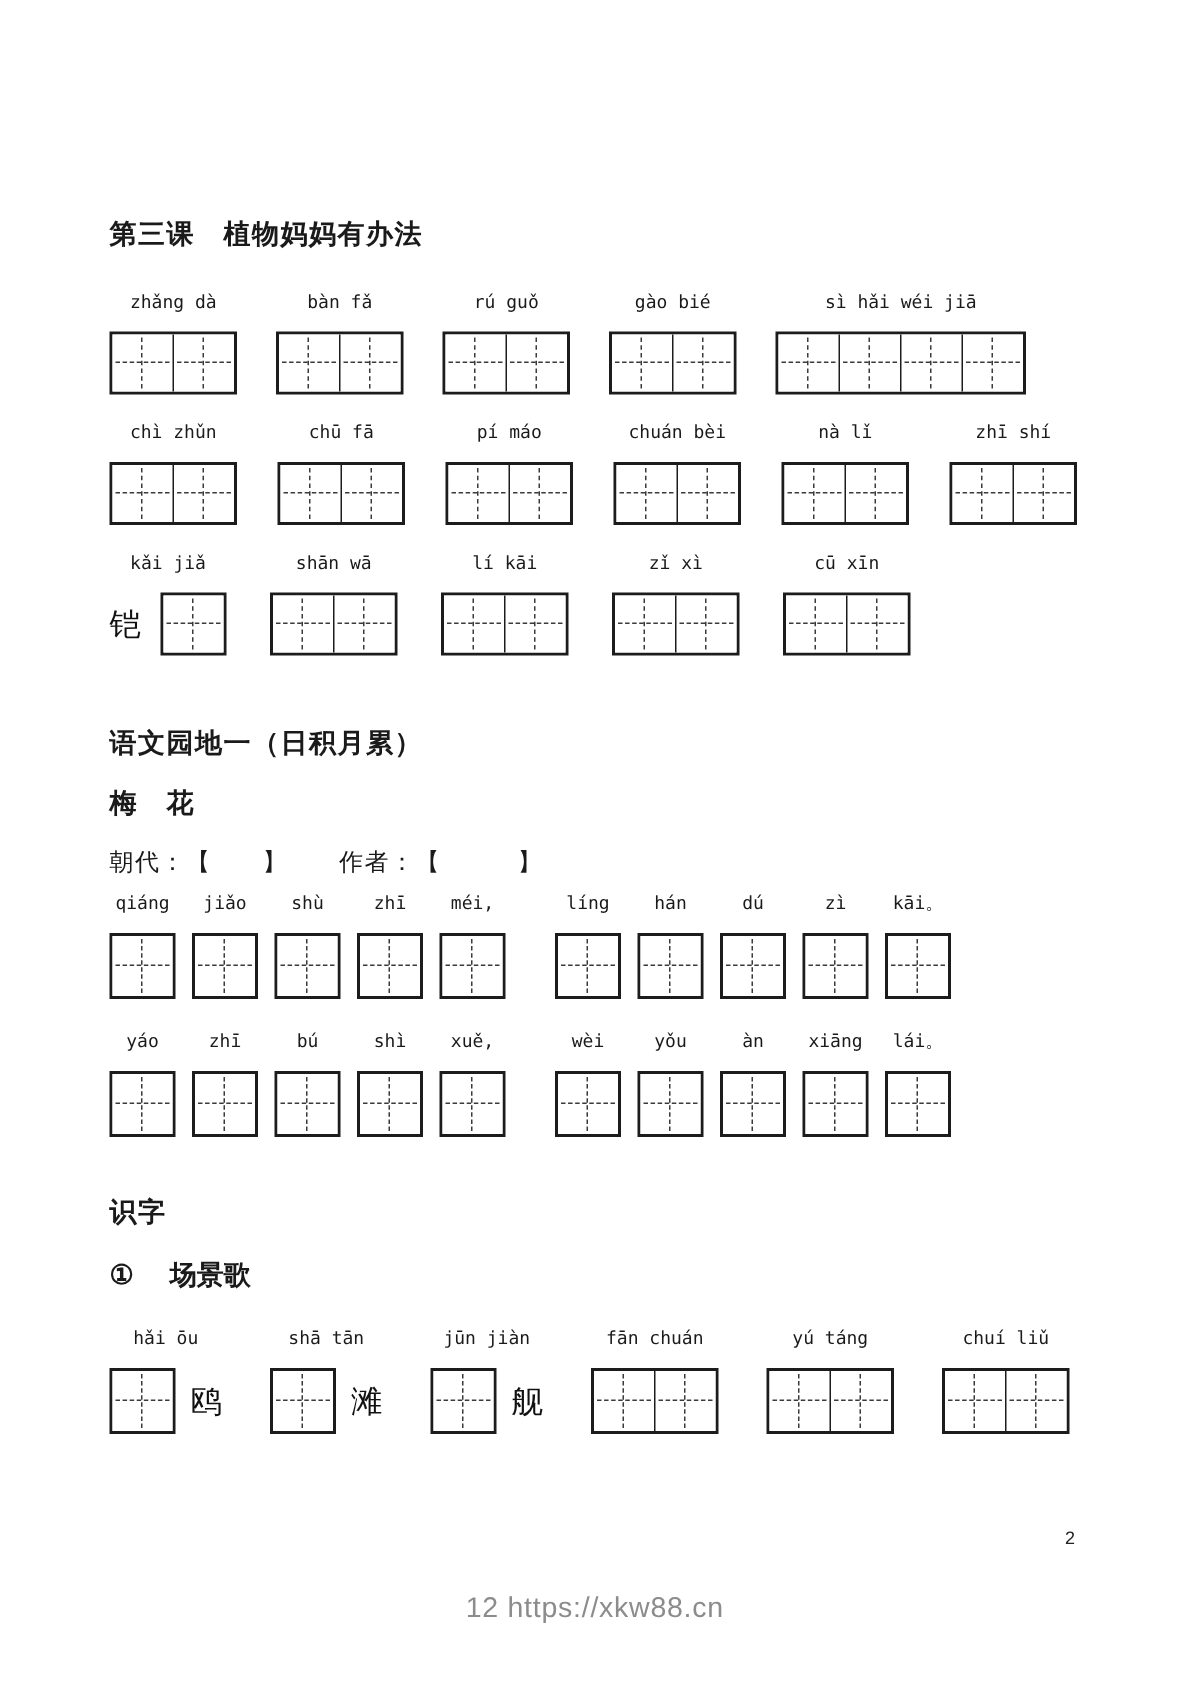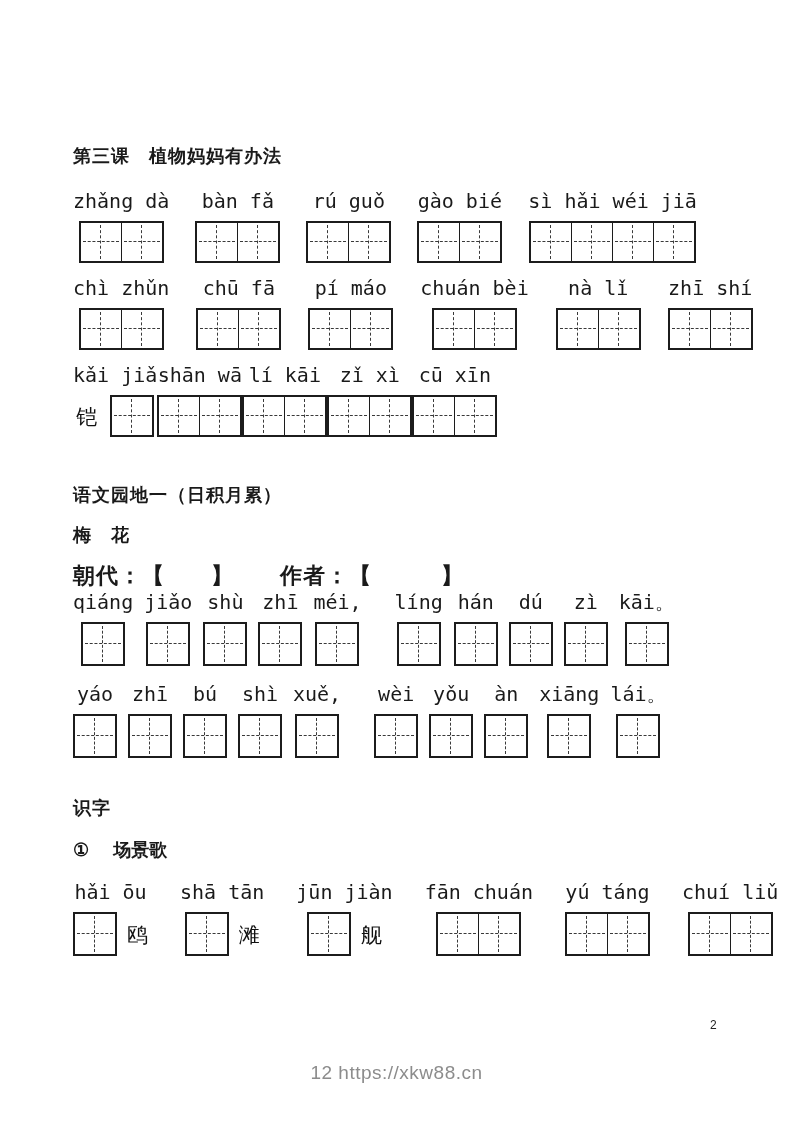--- a/index.html
+++ b/index.html
@@ -11,36 +11,36 @@
     overflow:hidden;
   }
   .page{position:relative;width:793px;height:858px;background:#fff;}
   .content{padding:146px 0 0 73px;}
 
   .doc-title,.section-title{
     font-size:18px;line-height:20px;font-weight:bold;
     letter-spacing:1px;white-space:pre;
   }
   .meta-line{
-    font-size:22px;line-height:22px;font-weight:bold;white-space:pre;letter-spacing:1px;
+    font-size:16px;line-height:22px;font-weight:normal;white-space:pre;letter-spacing:1px;
   }
   .item-title{display:flex;align-items:center;font-size:18px;line-height:20px;font-weight:bold;}
   .item-title .num{margin-right:24px;font-weight:bold;}
 
   .word-row{display:flex;align-items:flex-start;}
   .row-l1{gap:26px;}
   .row-l2{gap:27px;}
-  .row-l3{}
+  .row-l3{gap:29px;}
   .poem-row{gap:11px;}
   .shizi-row{gap:32px;}
 
   .word-group{display:flex;flex-direction:column;align-items:center;}
   .pinyin{
     font-family:"DejaVu Sans Mono",monospace;
-    font-size:20px;line-height:17px;
+    font-size:12px;line-height:17px;
     margin-bottom:11px;white-space:pre;text-align:left;
   }
   .box-line{display:flex;align-items:center;}
   .grid-box{display:flex;border:2px solid #1c1c1c;background:#fff;}
   .cell{width:40px;height:38px;position:relative;box-sizing:content-box;background:#fff;}
   .cell + .cell{border-left:1px solid #1c1c1c;}
   .cell::before{
     content:"";position:absolute;left:50%;top:2px;bottom:2px;
     border-left:1px dashed #3a3a3a;margin-left:-1px;
   }

